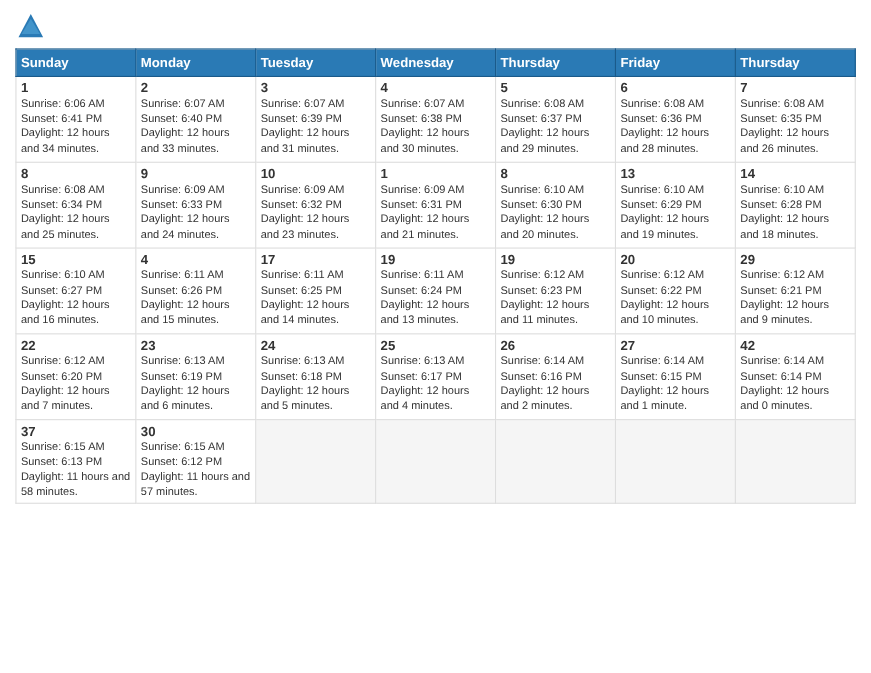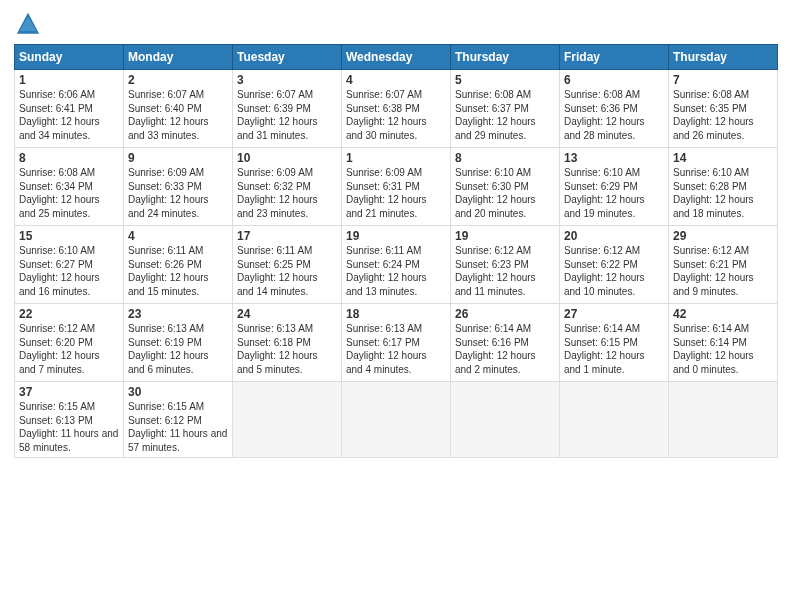--- a/index.html
+++ b/index.html
@@ -224,21 +224,21 @@
           </td>
           <td>
             <span class="day-num">23</span>
             <div class="day-info">Sunrise: 6:13 AM<br>Sunset: 6:19 PM<br>Daylight: 12 hours and 6 minutes.</div>
           </td>
           <td>
             <span class="day-num">24</span>
             <div class="day-info">Sunrise: 6:13 AM<br>Sunset: 6:18 PM<br>Daylight: 12 hours and 5 minutes.</div>
           </td>
           <td>
-            <span class="day-num">18</span>
+            <span class="day-num">25</span>
             <div class="day-info">Sunrise: 6:13 AM<br>Sunset: 6:17 PM<br>Daylight: 12 hours and 4 minutes.</div>
           </td>
           <td>
             <span class="day-num">26</span>
             <div class="day-info">Sunrise: 6:14 AM<br>Sunset: 6:16 PM<br>Daylight: 12 hours and 2 minutes.</div>
           </td>
           <td>
             <span class="day-num">27</span>
             <div class="day-info">Sunrise: 6:14 AM<br>Sunset: 6:15 PM<br>Daylight: 12 hours and 1 minute.</div>
           </td>

